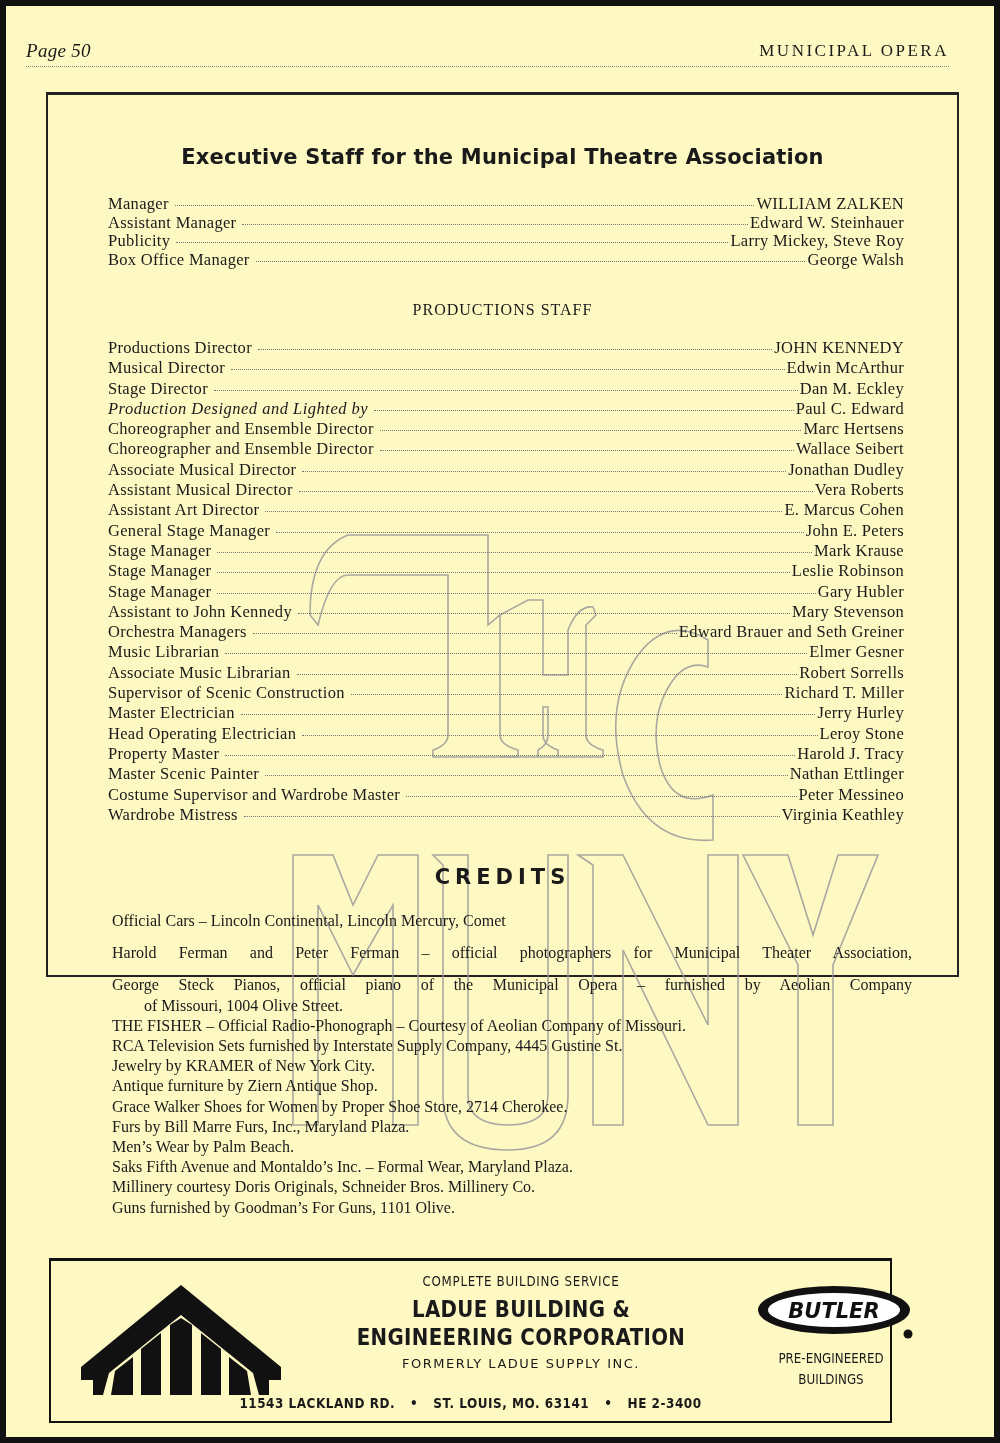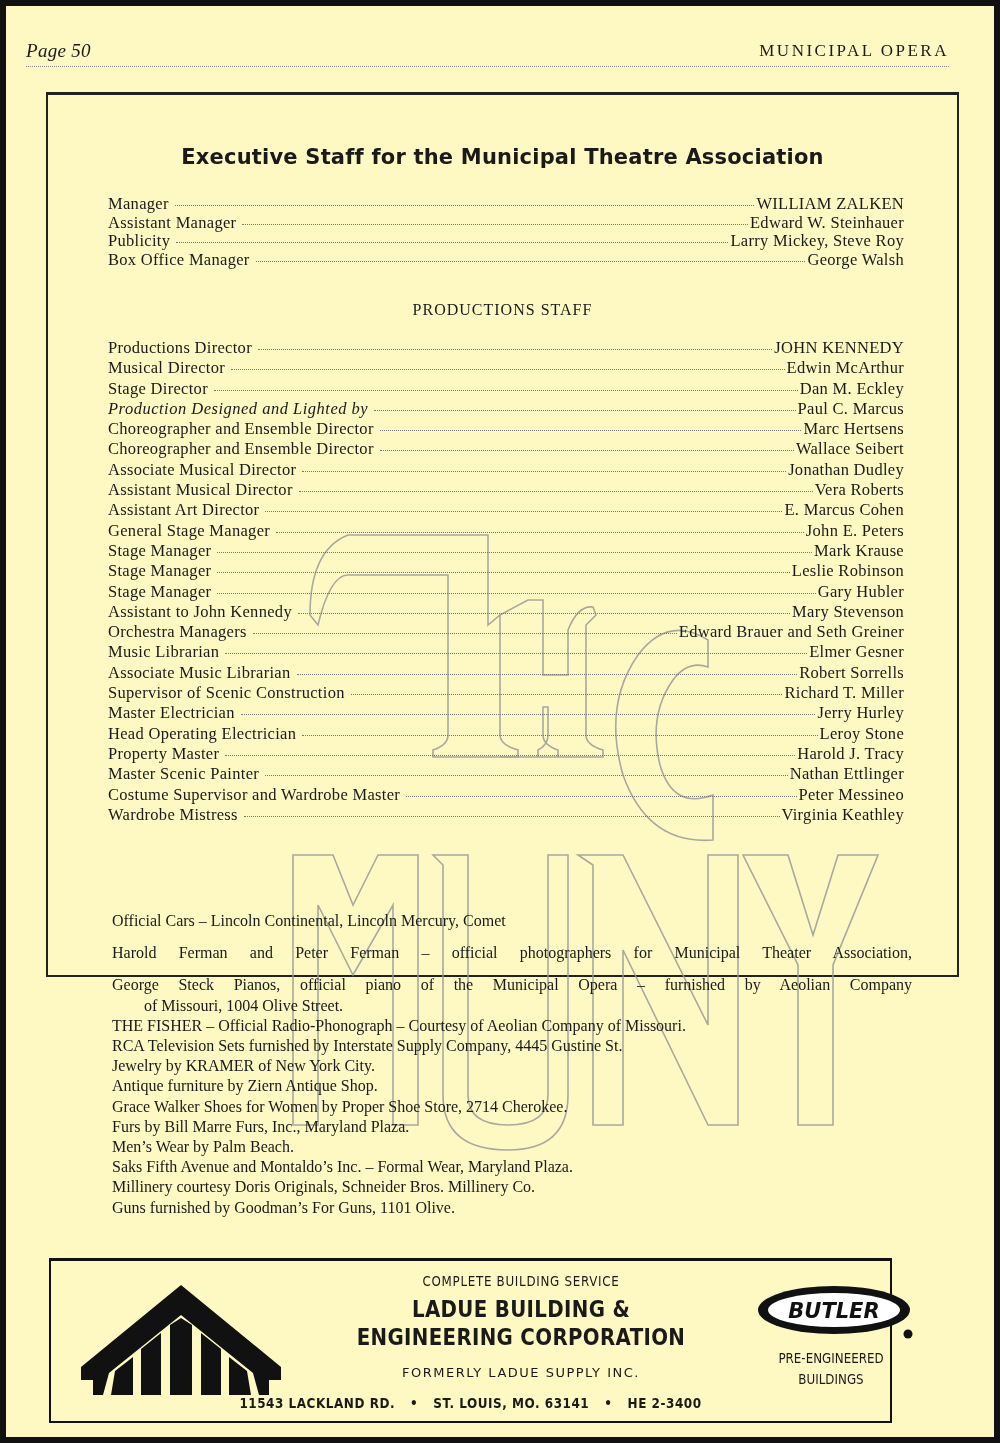--- a/index.html
+++ b/index.html
@@ -71,21 +71,21 @@
   .ad-logo { position:absolute; left:30px; top:24px; width:200px; height:110px; }
   .ad-center {
     position:absolute; left:250px; width:440px; top:12px; text-align:center;
     font-family:"DejaVu Sans", sans-serif;
   }
   .ad-tag { font-size:13.5px; letter-spacing:0.8px; transform:scaleX(0.88); }
   .ad-name {
     font-weight:bold; font-size:23px; line-height:28px; letter-spacing:0.4px;
     transform:scaleX(0.86); margin-top:6px;
   }
-  .ad-former { font-size:13px; letter-spacing:1.5px; margin-top:14px; }
+  .ad-former { font-size:13px; letter-spacing:1.5px; margin-top:5px; }
   .ad-address {
     position:absolute; left:0; right:0; top:134px; text-align:center;
     font-family:"DejaVu Sans", sans-serif; font-weight:bold; font-size:14px; letter-spacing:0.6px;
     transform:scaleX(0.86);
   }
   .ad-address .sep { margin:0 12px; }
   .butler-logo { position:absolute; left:705px; top:23px; width:160px; height:56px; }
   .butler-tag {
     position:absolute; left:680px; width:200px; top:87px; text-align:center;
     font-family:"DejaVu Sans", sans-serif; font-size:13.5px; line-height:21px;
@@ -162,21 +162,21 @@
           <span class="staff-name">Edwin McArthur</span>
         </div>
       <div class="staff-row">
           <span class="staff-role">Stage Director</span>
           <span class="leader"></span>
           <span class="staff-name">Dan M. Eckley</span>
         </div>
       <div class="staff-row">
           <span class="staff-role upright-bold">Production Designed and Lighted by</span>
           <span class="leader"></span>
-          <span class="staff-name">Paul C. Marcus</span>
+          <span class="staff-name">Paul C. Edward</span>
         </div>
       <div class="staff-row">
           <span class="staff-role">Choreographer and Ensemble Director</span>
           <span class="leader"></span>
           <span class="staff-name">Marc Hertsens</span>
         </div>
       <div class="staff-row">
           <span class="staff-role">Choreographer and Ensemble Director</span>
           <span class="leader"></span>
           <span class="staff-name">Wallace Seibert</span>
@@ -266,20 +266,21 @@
           <span class="leader"></span>
           <span class="staff-name">Peter Messineo</span>
         </div>
       <div class="staff-row">
           <span class="staff-role">Wardrobe Mistress</span>
           <span class="leader"></span>
           <span class="staff-name">Virginia Keathley</span>
         </div>
     </div>
 
+    <div class="h-credits">CREDITS</div>
 
     <div class="credits">
       <div class="credit-line">Official Cars – Lincoln Continental, Lincoln Mercury, Comet</div>
       <div class="credit-line just">Harold Ferman and Peter Ferman – official photographers for Municipal Theater Association,</div>
       <div class="credit-line just">George Steck Pianos, official piano of the Municipal Opera – furnished by Aeolian Company</div>
       <div class="credit-line indent">of Missouri, 1004 Olive Street.</div>
       <div class="credit-line">THE FISHER – Official Radio-Phonograph – Courtesy of Aeolian Company of Missouri.</div>
       <div class="credit-line">RCA Television Sets furnished by Interstate Supply Company, 4445 Gustine St.</div>
       <div class="credit-line">Jewelry by KRAMER of New York City.</div>
       <div class="credit-line">Antique furniture by Ziern Antique Shop.</div>

